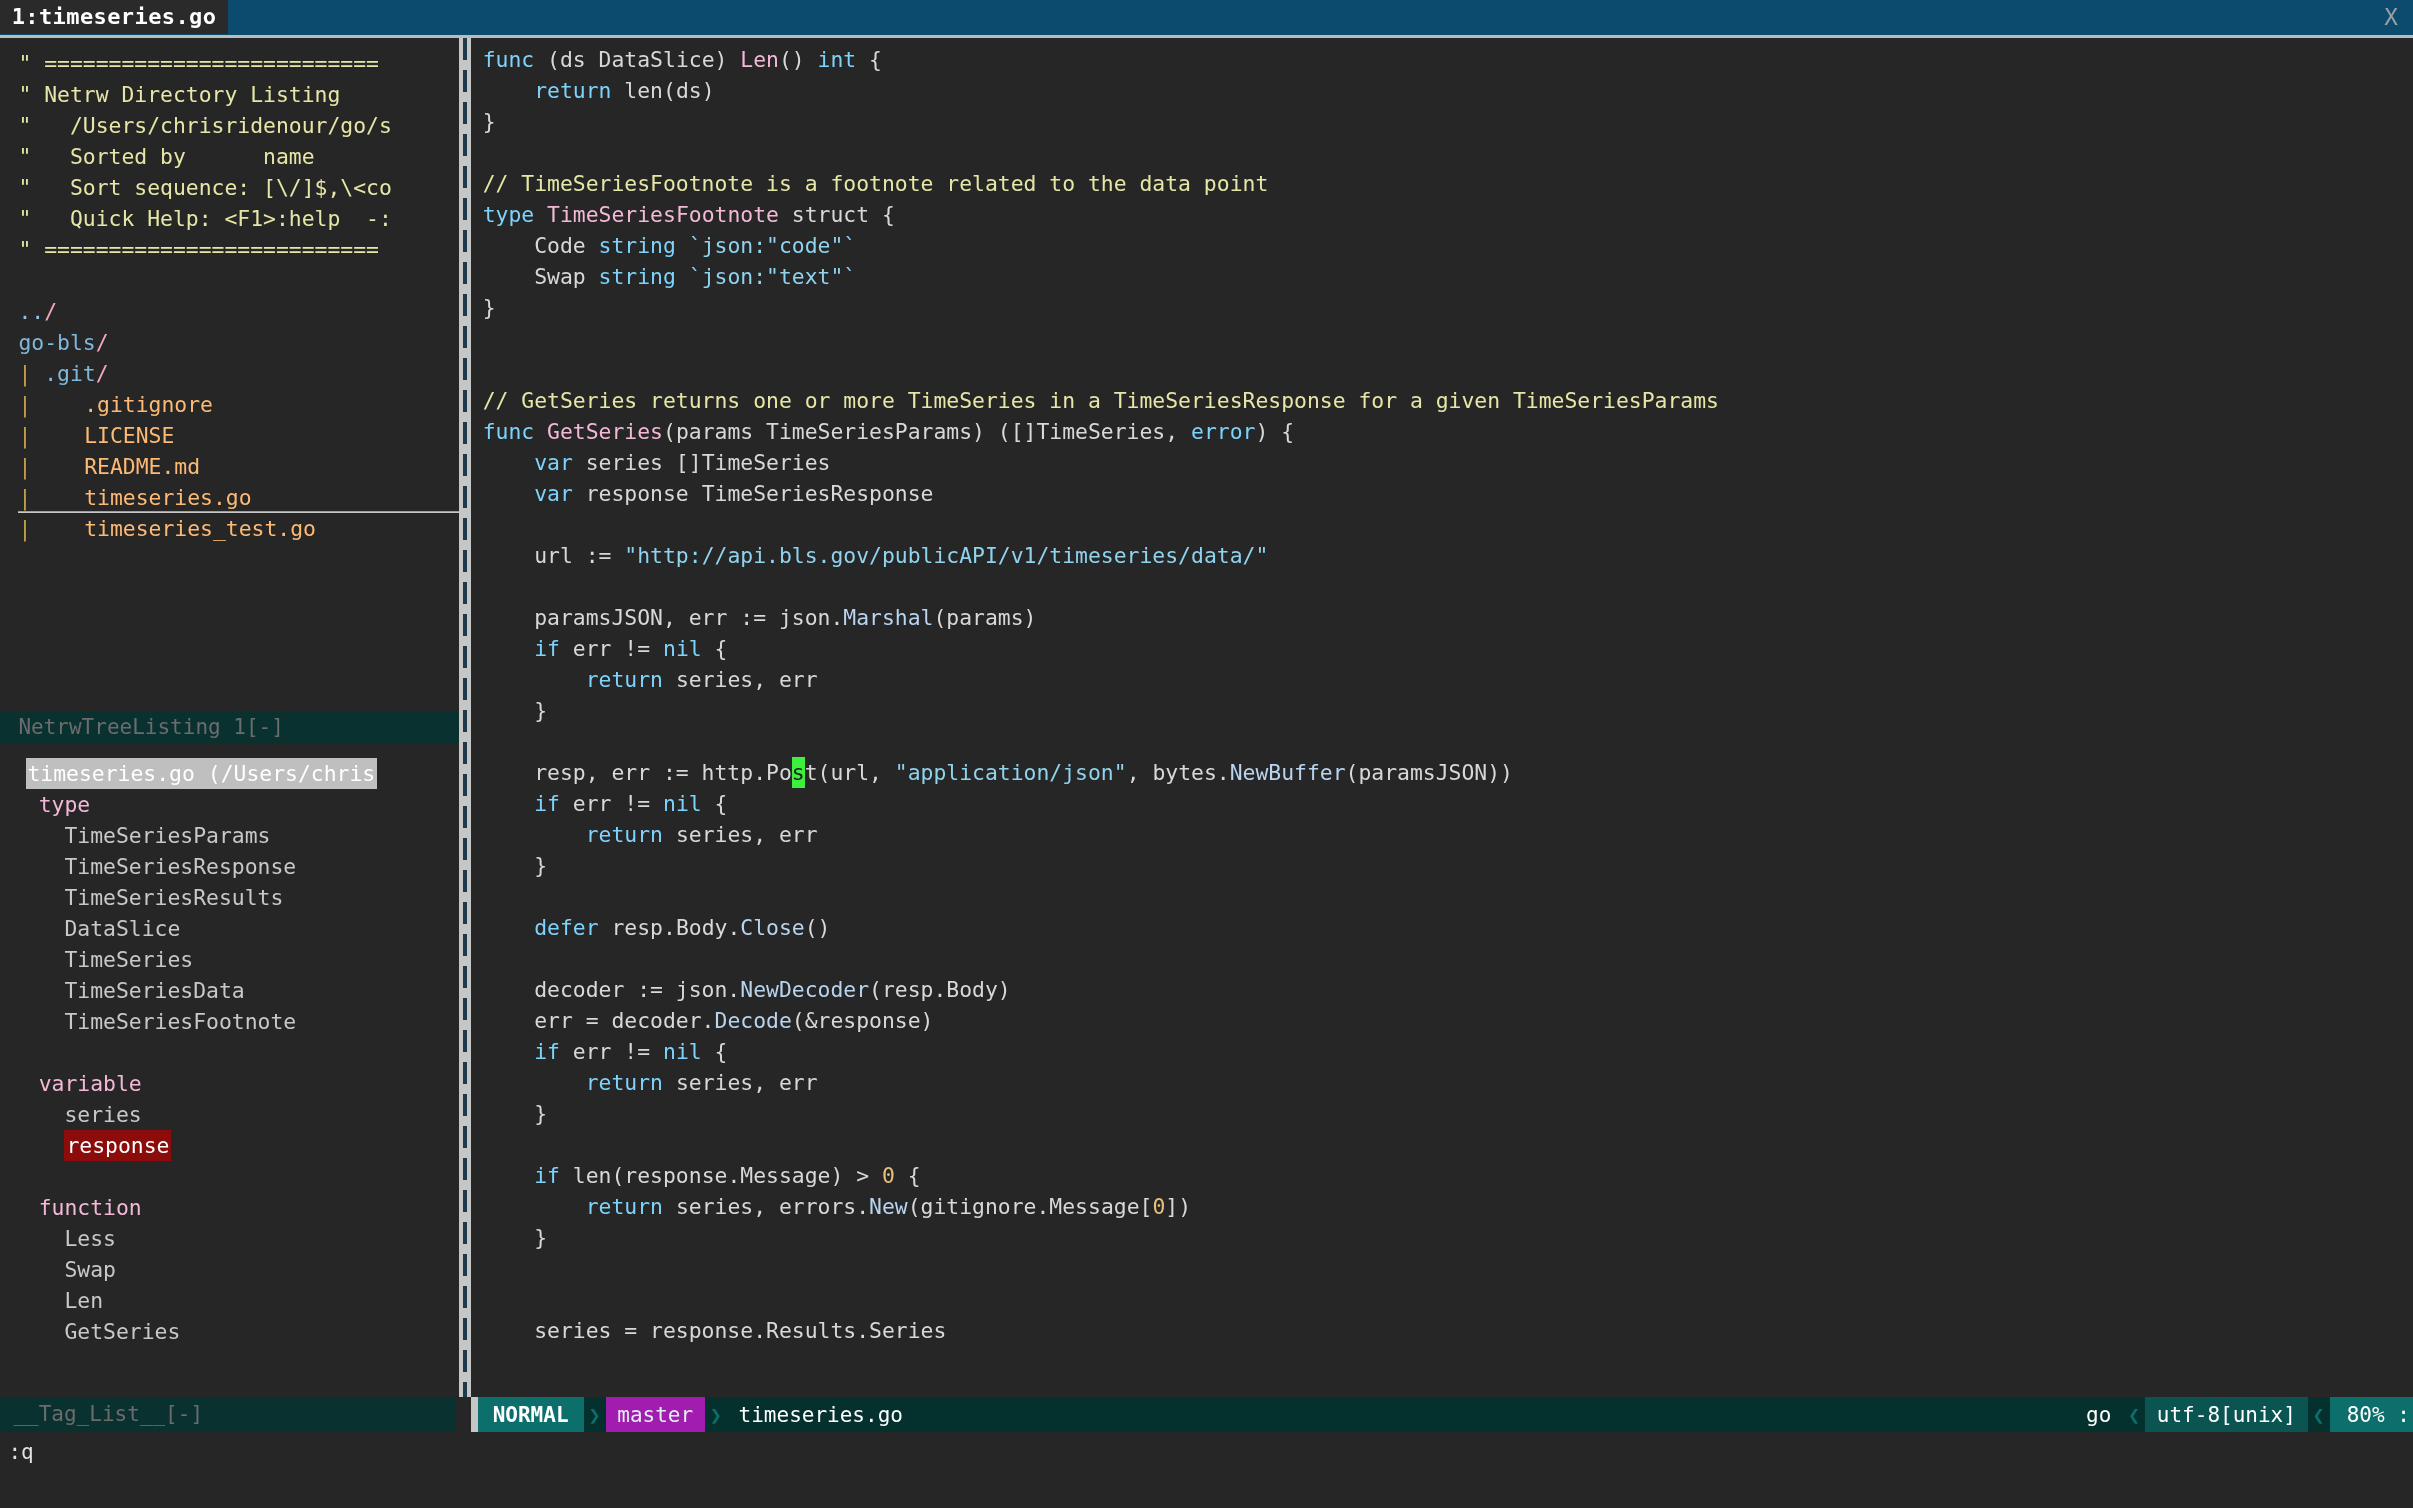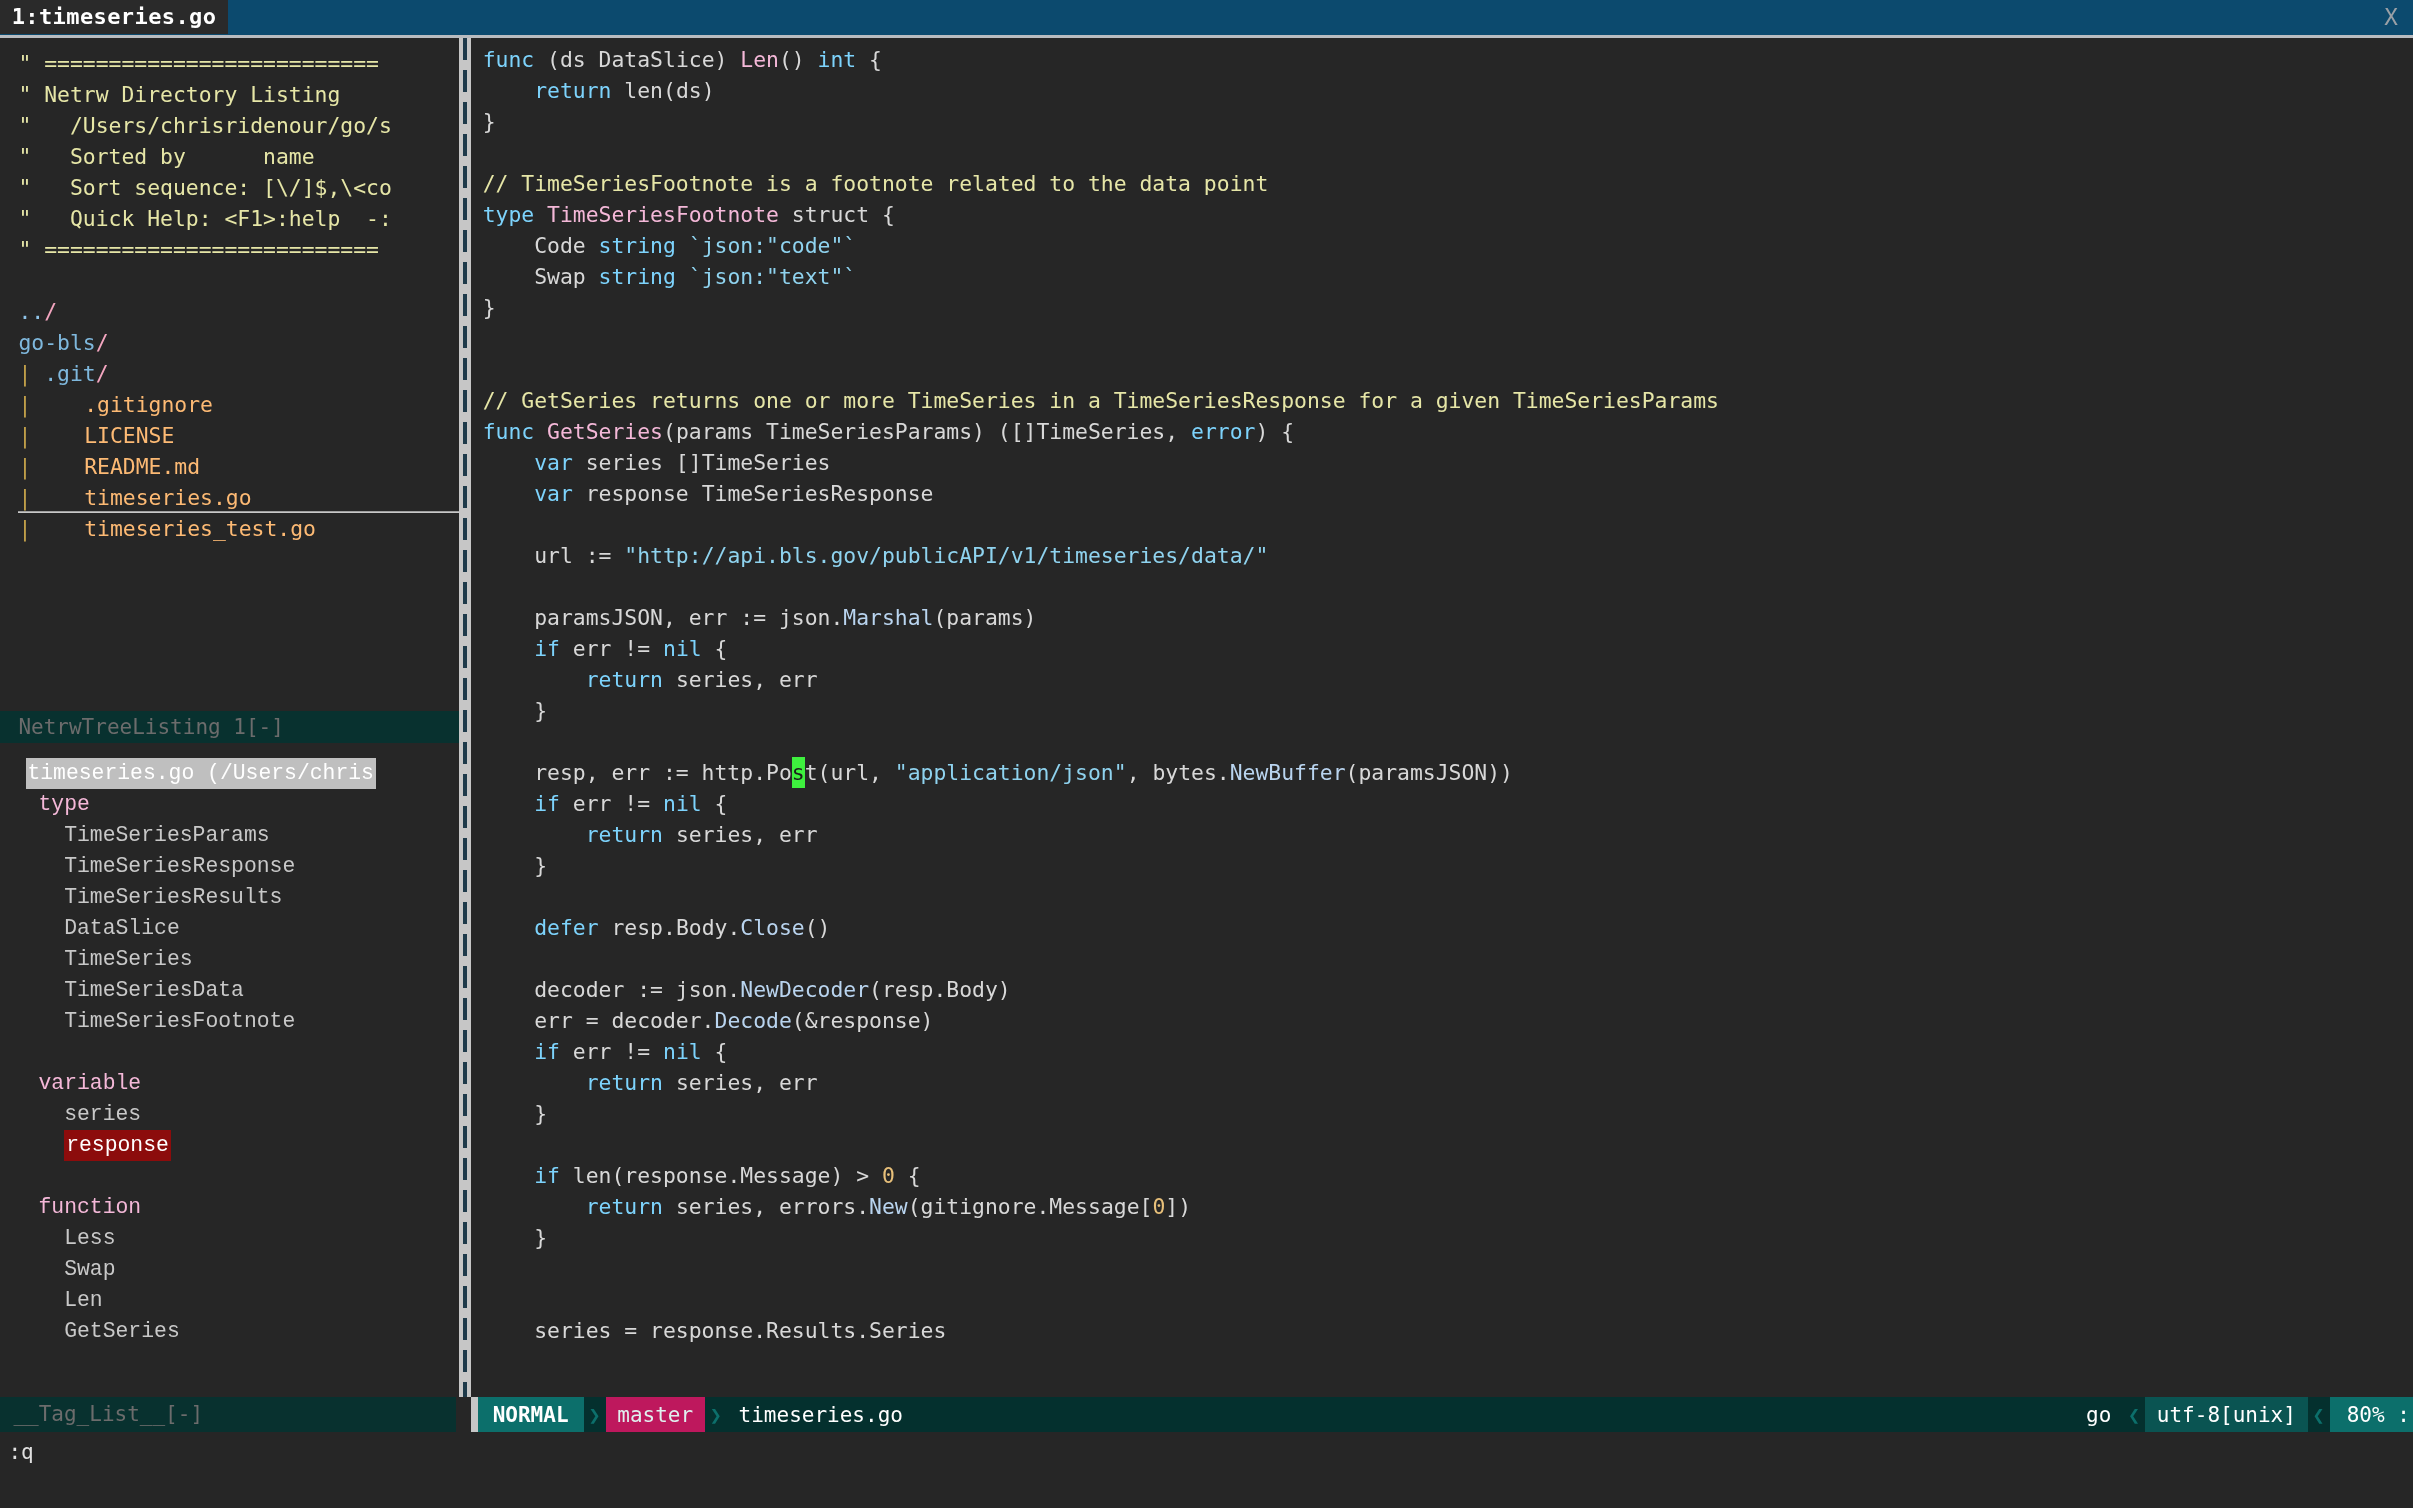--- a/index.html
+++ b/index.html
@@ -65,21 +65,21 @@
     position: absolute; left: 0; top: 711px;
     width: 459px; height: 32px;
     background: #08312f;
     color: #6c6c6c;
     font-size: 21px;
     line-height: 32px;
     padding-left: 18.4px;
     box-sizing: border-box;
     white-space: pre;
   }
-  #taglist-pane { left: 0;  top: 743px;  width: 477px; height: 654px; font-family: Liberation Mono, monospace; }
+  #taglist-pane { left: 0;  top: 743px;  width: 477px; height: 654px; }
   #taglist-statusline {
     position: absolute; left: 0; top: 1397px;
     width: 456px; height: 35px;
     background: #08312f;
     color: #6c6c6c;
     font-size: 21px;
     line-height: 35px;
     padding-left: 13.4px;
     box-sizing: border-box;
     white-space: pre;
@@ -172,21 +172,21 @@
     font-size: 21px;
     box-sizing: border-box;
   }
   .sl-seg {
     display: flex; align-items: center;
     padding: 0 11.7px;
     white-space: pre;
   }
   .sl-mode   { background: #0c6f6b; color: #ffffff; font-weight: bold; padding: 0 15px; }
   .sl-sep    { color: #0c6f6b; padding: 0 5px; display:flex; align-items:center; font-size: 20px;}
-  .sl-branch { background: #be185d; color: #e0f0ef; }
+  .sl-branch { background: #a21caf; color: #e0f0ef; }
   .sl-file   { background: #04302e; color: #ffffff; flex: 0 0 auto; }
   .sl-spacer { flex: 1 1 auto; background: #04302e; }
   .sl-ft     { background: #04302e; color: #ffffff; }
   .sl-enc    { background: #0a5452; color: #ffffff; }
   .sl-pos    { background: #0c6f6b; color: #ffffff; padding: 0 17px; }
   .sl-left-bar {
     width: 6.7px; background: #c6c6c6;
   }
 
   

